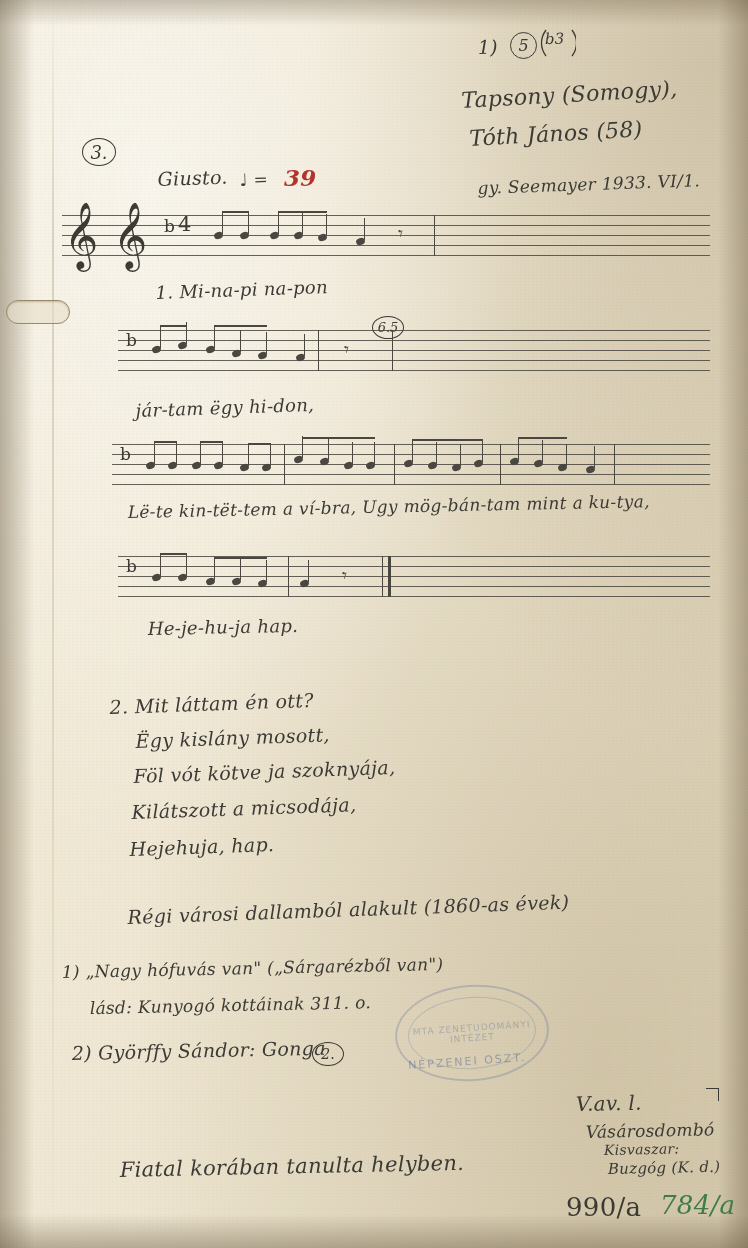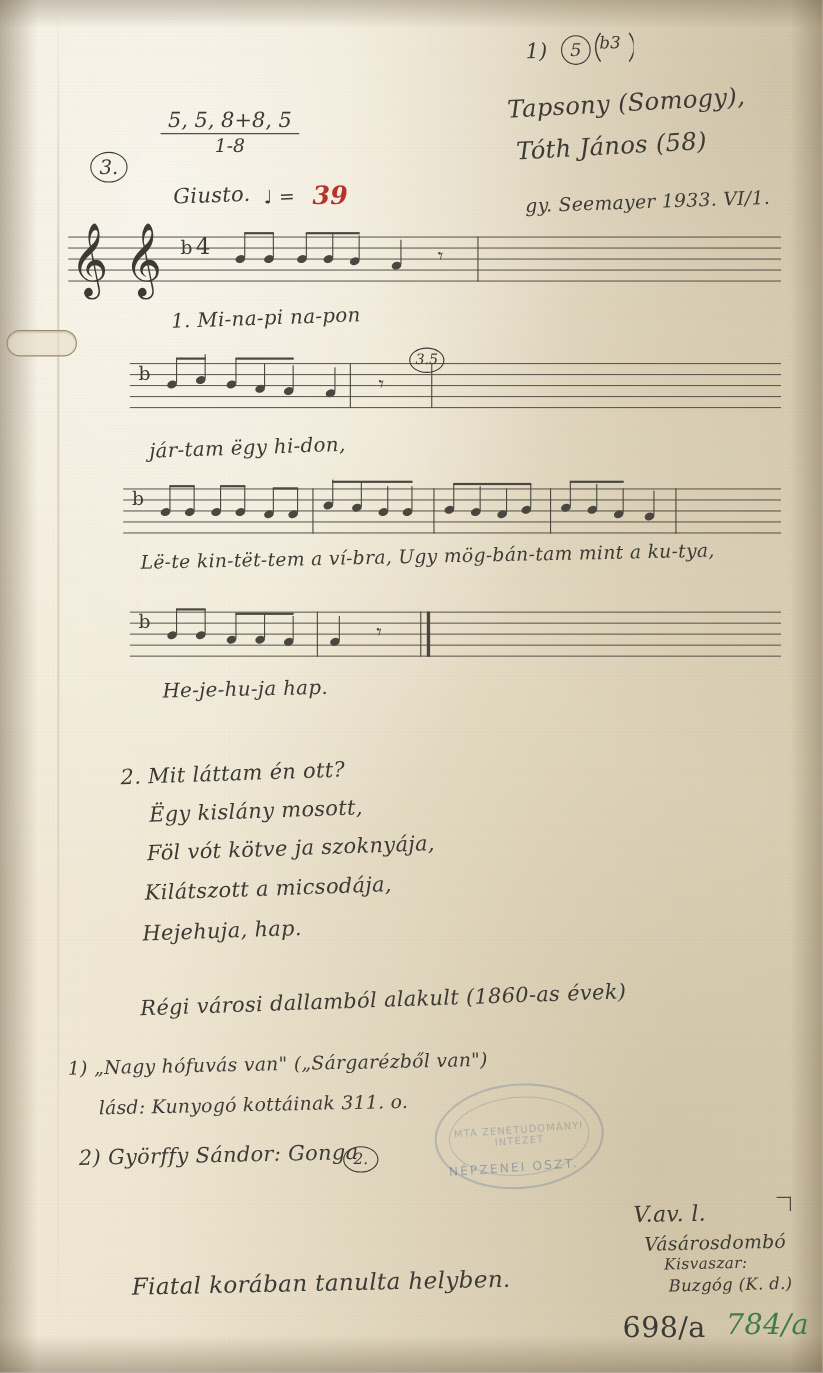--- a/index.html
+++ b/index.html
@@ -218,25 +218,20 @@
     <path d="M6 4 C 0 12, 0 22, 6 30" stroke="#3c3a35" stroke-width="1.3" fill="none"></path>
     <path d="M32 4 C 38 12, 38 22, 32 30" stroke="#3c3a35" stroke-width="1.3" fill="none"></path>
   </svg>
 
   <div class="hw slant" style="left:462px; top:88px; font-size:22px;">Tapsony (Somogy),</div>
   <div class="hw slant" style="left:470px; top:126px; font-size:22px;">Tóth János (58)</div>
   <div class="hw slant-s" style="left:478px; top:178px; font-size:17px;">gy. Seemayer 1933. VI/1.</div>
 
   <div class="circle-num" style="left:82px; top:138px; width:32px; height:26px; font-size:18px;">3.</div>
 
-  <div class="frac" style="left:146px; top:98px; width:126px; font-size:19px;">
-    <div>5, 5, 8+8, 5</div>
-    <div class="bar"></div>
-    <div style="font-size:17px;">1-8</div>
-  </div>
 
   <div class="hw slant-s" style="left:158px; top:168px; font-size:19px;">Giusto.</div>
   <div class="hw slant-s" style="left:240px; top:170px; font-size:17px;">♩ =</div>
   <div class="hw red" style="left:284px; top:164px; font-size:23px; font-weight:bold;">39</div>
 
   <div class="stave" style="left:62px; top:215px; width:648px; height:41px;">
     <div class="line" style="top:0px;"></div>
     <div class="line" style="top:10px;"></div>
     <div class="line" style="top:20px;"></div>
     <div class="line" style="top:30px;"></div>
@@ -270,21 +265,21 @@
 
   <div class="stave" style="left:118px; top:330px; width:592px; height:41px;">
     <div class="line" style="top:0px;"></div>
     <div class="line" style="top:10px;"></div>
     <div class="line" style="top:20px;"></div>
     <div class="line" style="top:30px;"></div>
     <div class="line" style="top:40px;"></div>
   </div>
   <div class="flat-sign" style="left:126px; top:332px;">b</div>
 
-  <div class="circle-num" style="left:372px; top:316px; width:30px; height:21px; font-size:13px;">3.5</div>
+  <div class="circle-num" style="left:372px; top:316px; width:30px; height:21px; font-size:13px;">6.5</div>
 
   <div class="notehead" style="left:152px; top:346px;"></div>
   <div class="stem" style="left:160px; top:326px;"></div>
   <div class="notehead" style="left:178px; top:342px;"></div>
   <div class="stem" style="left:186px; top:322px;"></div>
   <div class="beam" style="left:160px; top:325px; width:27px;"></div>
 
   <div class="notehead" style="left:206px; top:346px;"></div>
   <div class="stem" style="left:214px; top:326px;"></div>
   <div class="notehead" style="left:232px; top:350px;"></div>
@@ -417,18 +412,18 @@
     <div class="inner">MTA ZENETUDOMÁNYI INTÉZET</div>
   </div>
   <div id="stamp-text2">NÉPZENEI OSZT.</div>
 
   <div class="corner-mark" style="left:706px; top:1088px;"></div>
   <div class="hw slant-xs" style="left:576px; top:1092px; font-size:20px;">V.av. l.</div>
   <div class="hw slant-xs" style="left:586px; top:1122px; font-size:17px;">Vásárosdombó</div>
   <div class="hw slant-xs" style="left:604px; top:1142px; font-size:14px;">Kisvaszar:</div>
   <div class="hw slant-xs" style="left:608px; top:1160px; font-size:15px;">Buzgóg (K. d.)</div>
 
-  <div class="hw" style="left:566px; top:1192px; font-size:26px; font-style:normal;">698/a</div>
+  <div class="hw" style="left:566px; top:1192px; font-size:26px; font-style:normal;">990/a</div>
   <div class="hw green" style="left:660px; top:1190px; font-size:26px;">784/a</div>
 
   <div class="hw slant-xs" style="left:120px; top:1158px; font-size:21px;">Fiatal korában tanulta helyben.</div>
 
 </div>
 
 </body></html>

